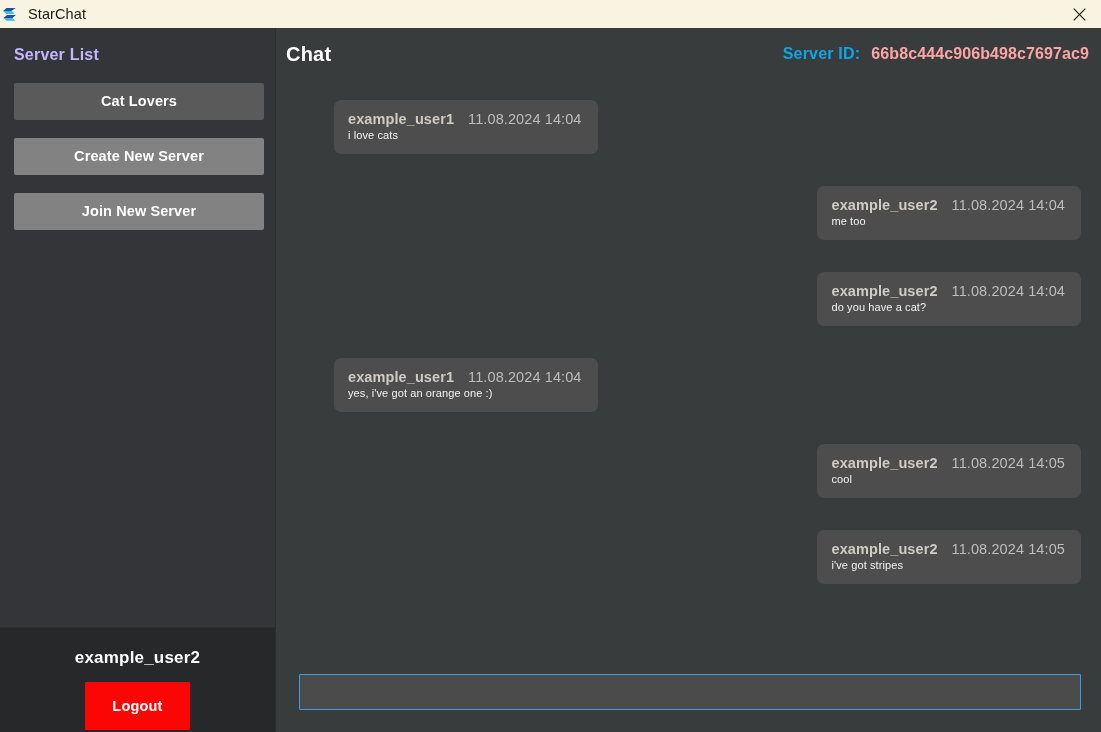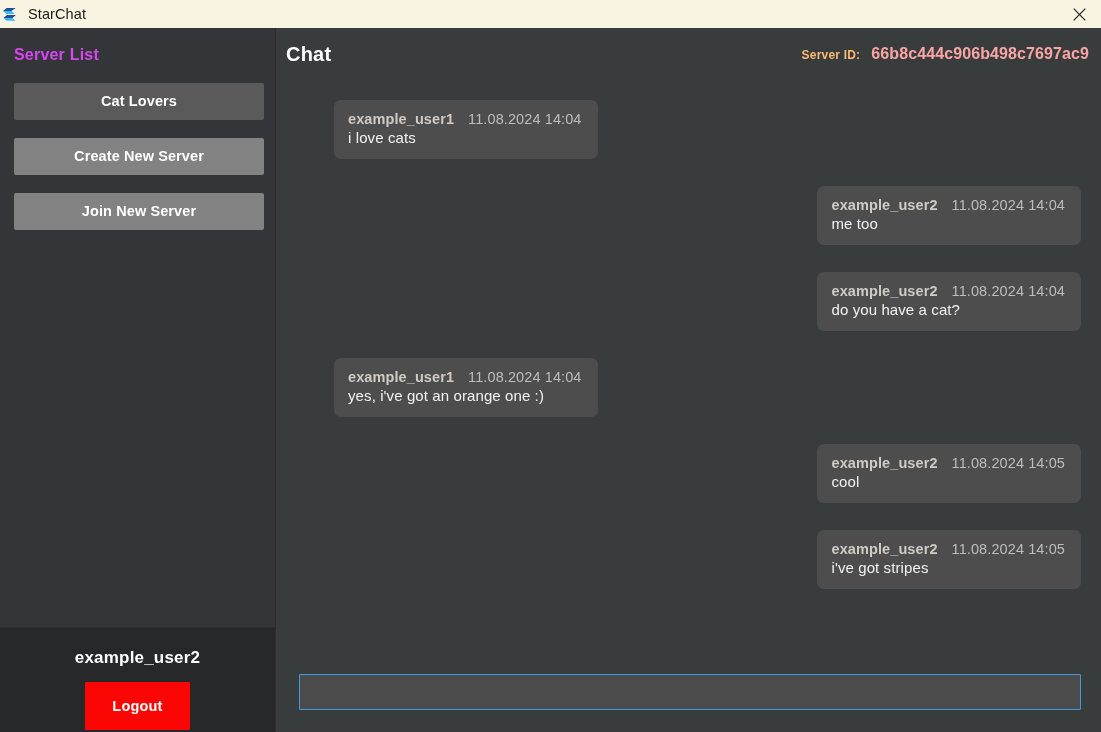--- a/index.html
+++ b/index.html
@@ -71,21 +71,21 @@
     border-right: 1px solid #2b2d2f;
   }
   .sidebar-top {
     flex: 1;
     min-height: 0;
     padding: 0 14px;
   }
   .sidebar-title {
     font-size: 16px;
     font-weight: bold;
-    color: #d946ef;
+    color: #c4b5fd;
     padding: 18px 0 0 0;
     margin-bottom: 19px;
     letter-spacing: 0.2px;
   }
   .server-btn {
     display: block;
     width: 250px;
     height: 37px;
     line-height: 37px;
     margin-bottom: 18px;
@@ -156,23 +156,23 @@
     color: #ffffff;
     letter-spacing: 0.2px;
   }
   .chat-header-right {
     margin-left: auto;
     display: flex;
     align-items: baseline;
     gap: 11px;
   }
   .server-id-label {
-    font-size: 12px;
-    font-weight: bold;
-    color: #fdba74;
+    font-size: 16px;
+    font-weight: bold;
+    color: #0ea5e9;
     letter-spacing: 0.2px;
   }
   .server-id-value {
     font-size: 16px;
     font-weight: bold;
     color: #fca5a5;
     letter-spacing: 0.1px;
   }
 
   .messages {
@@ -207,21 +207,21 @@
     font-weight: bold;
     color: #cfcbc5;
     letter-spacing: 0.1px;
   }
   .bubble-time {
     font-size: 14.5px;
     color: #bdbdbd;
     letter-spacing: 0.1px;
   }
   .bubble-text {
-    font-size: 15px;
+    font-size: 11px;
     color: #f2f2f2;
     white-space: nowrap;
     letter-spacing: 0.1px;
   }
 
   
   .composer {
     height: 80px;
     min-height: 80px;
     display: flex;

